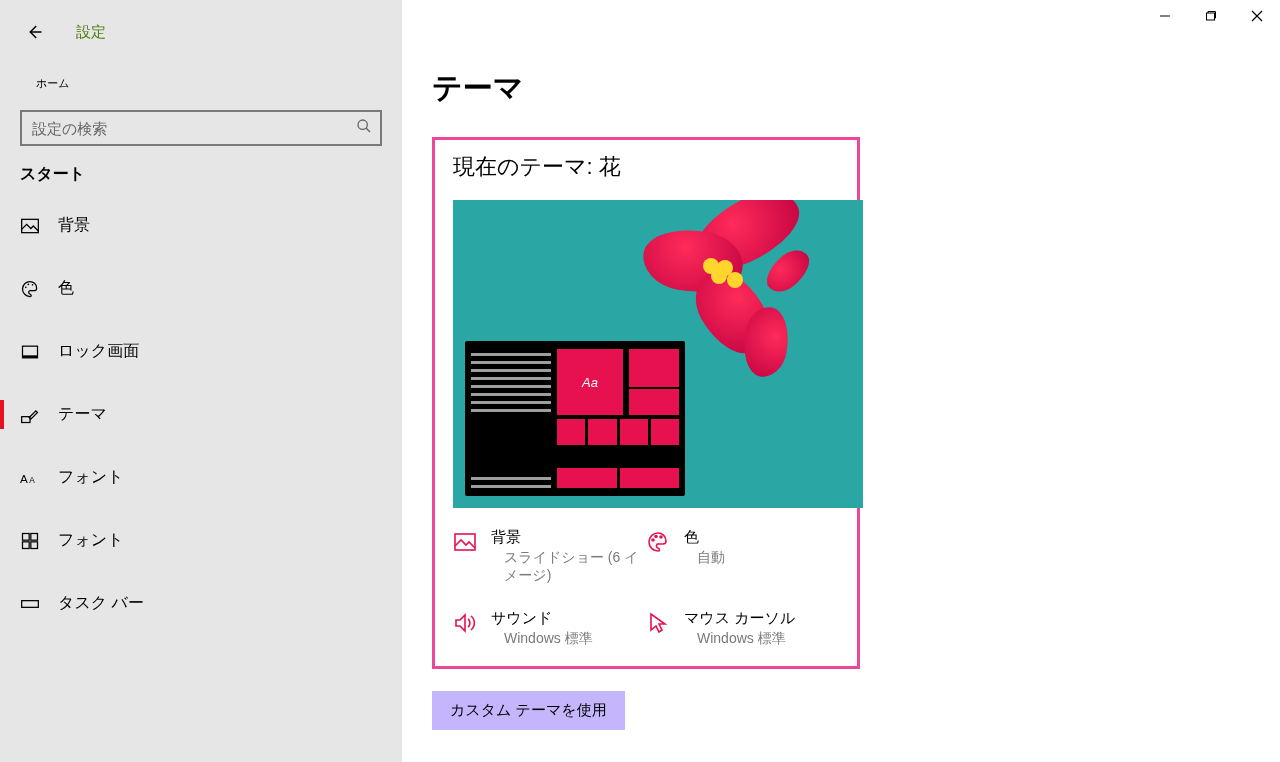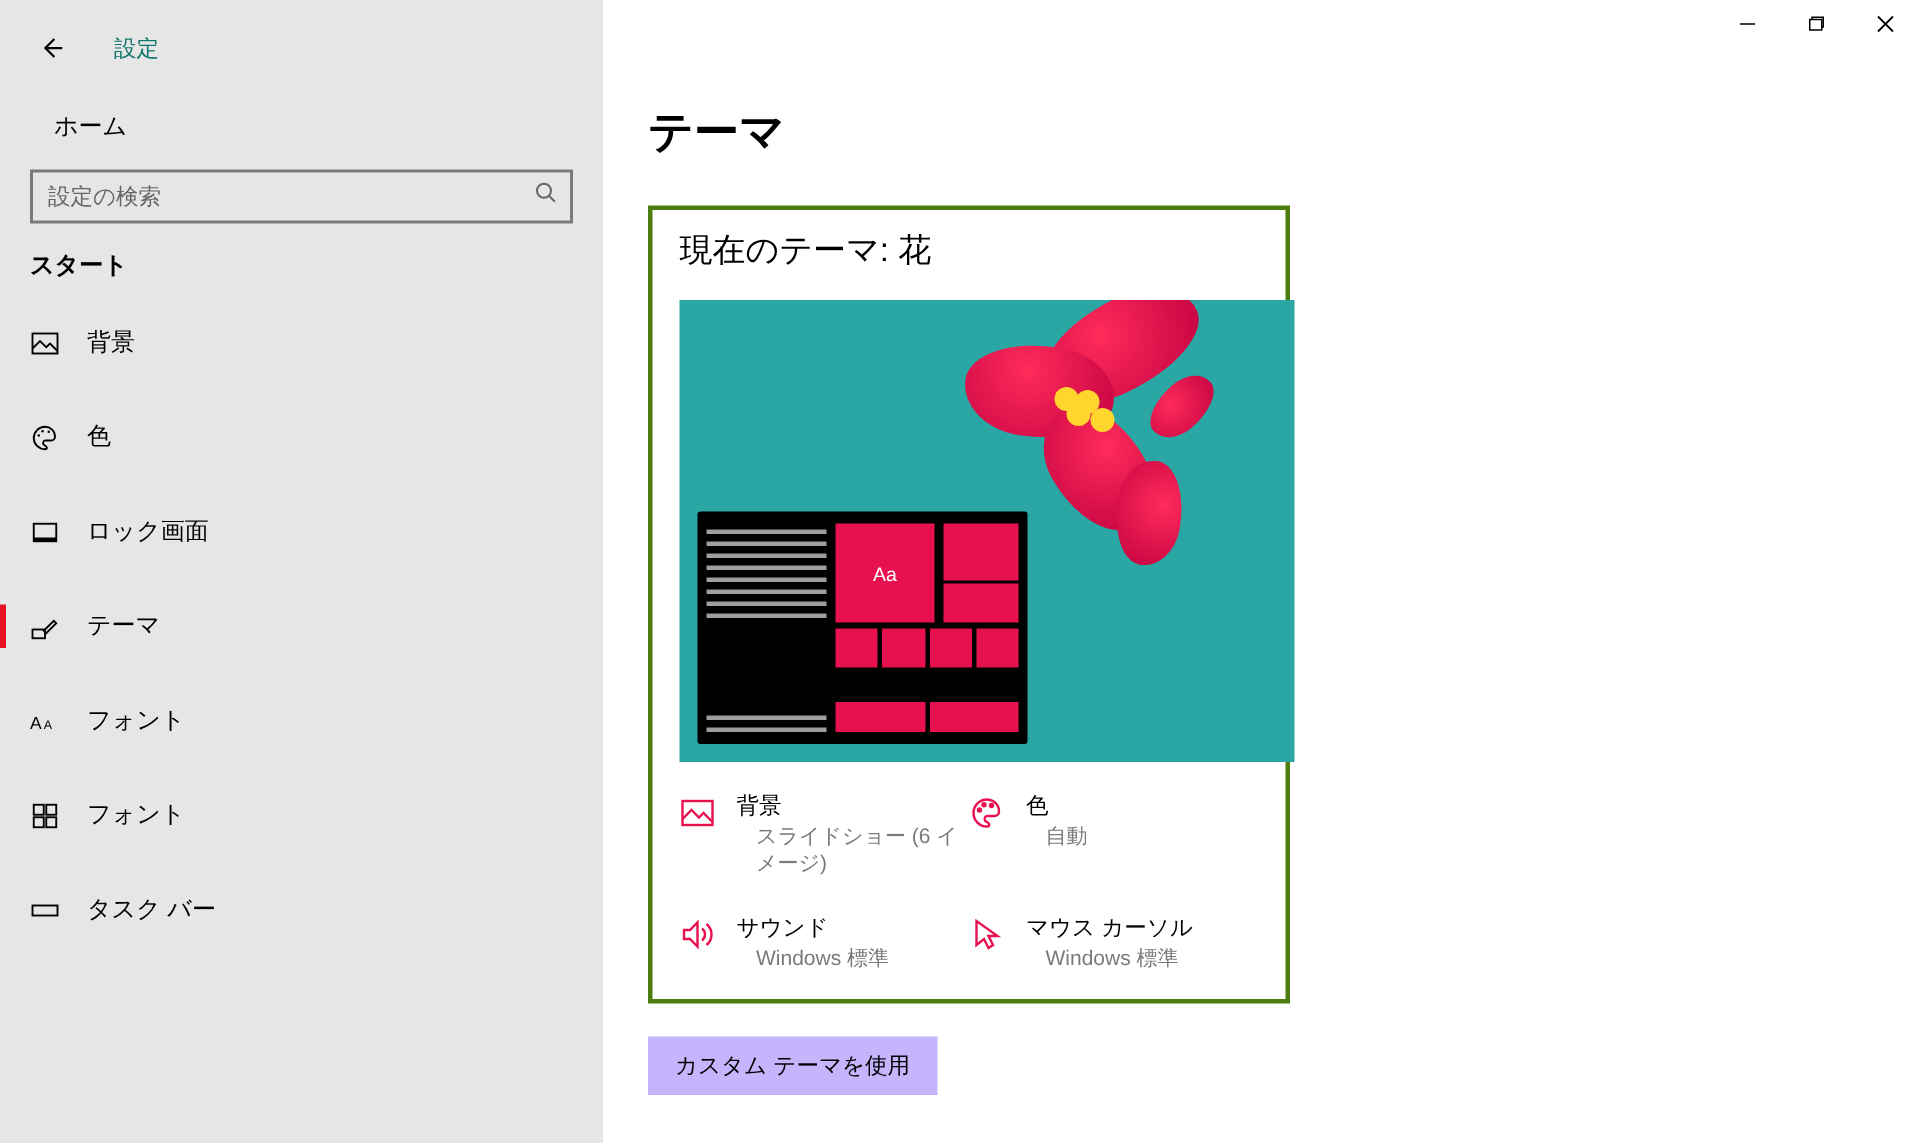--- a/index.html
+++ b/index.html
@@ -4,24 +4,24 @@
 <style>
   * { margin: 0; padding: 0; box-sizing: border-box; font-family: "Yu Gothic UI", "Segoe UI", Meiryo, sans-serif; }
   body { width: 1280px; height: 762px; background: #ffffff; overflow: hidden; }
   .app { display: flex; width: 100%; height: 100%; }
 
   
   .sidebar { width: 402px; height: 100%; background: #e6e6e6; padding-top: 10px; }
   .sidebar-header { display: flex; align-items: center; padding: 8px 20px 18px 20px; gap: 28px; }
   .back-btn { width: 28px; height: 28px; display:flex; align-items:center; justify-content:center; cursor:pointer; }
   .back-btn svg { width: 18px; height: 18px; }
-  .app-title { font-size: 15px; color:#0f766e; }
+  .app-title { font-size: 15px; color:#4d7c0f; }
 
   .home-row { display:flex; align-items:center; gap: 16px; padding: 10px 20px 18px 20px; cursor:pointer;}
-  .home-row span.lbl { font-size: 16px; color:#000; }
+  .home-row span.lbl { font-size: 11px; color:#000; }
 
   .search-box { margin: 0 20px 18px 20px; position:relative; }
   .search-box input { width: 100%; height: 36px; border: 2px solid #7a7a7a; background:#e6e6e6; padding: 0 36px 0 10px; font-size:15px; color:#737373; outline:none; }
   .search-box input::placeholder { color:#666; }
   .search-icon { position:absolute; right:10px; top:50%; transform:translateY(-50%); color:#666; }
 
   .section-label { font-size:16px; font-weight:600; color:#000; padding: 0 20px 18px 20px; }
 
   .nav-item { display:flex; align-items:center; gap:18px; padding: 12px 20px; cursor:pointer; position:relative; font-size:16px; color:#000; }
   .nav-item.active::before { content:""; position:absolute; left:0; top:8px; bottom:8px; width:4px; background:#e81123; }
@@ -30,38 +30,38 @@
   .nav-gap { height: 18px; }
 
   
   .main { flex:1; background:#ffffff; position:relative; padding: 68px 0 0 30px; }
   .window-controls { position:absolute; top:0; right:0; display:flex; }
   .wc-btn { width:46px; height:32px; display:flex; align-items:center; justify-content:center; cursor:pointer; }
   .wc-btn svg { width:12px; height:12px; }
 
   .page-title { font-size: 30px; font-weight: 600; color:#000; margin-bottom: 28px; }
 
-  .highlight-box { border:3px solid #4d7c0f; width: 428px; padding: 12px 18px 18px 18px; }
+  .highlight-box { border:3px solid #ec4899; width: 428px; padding: 12px 18px 18px 18px; }
   .current-theme { font-size:22px; font-weight:400; color:#000; margin-bottom: 18px; }
 
   .theme-preview { width: 410px; height: 308px; background:#2aa6a4; position:relative; overflow:hidden; }
   
   .petal { position:absolute; background: radial-gradient(circle at 40% 30%, #ff2b5a, #c00040); border-radius: 60% 40% 60% 40% / 50% 50% 50% 50%; }
   .petal.p1 { width:110px; height:60px; top:0; right:60px; transform:rotate(-25deg);}
   .petal.p2 { width:100px; height:62px; top:30px; right:120px; transform:rotate(10deg);}
   .petal.p3 { width:90px; height:60px; top:82px; right:86px; transform:rotate(60deg);}
   .petal.p4 { width:70px; height:44px; top:120px; right:62px; transform:rotate(100deg);}
   .petal.p5 { width:50px; height:30px; top:56px; right:50px; transform:rotate(-40deg);}
   .stamen { position:absolute; width:16px; height:16px; background:#ffd52e; border-radius:50%; top:60px; right:130px; box-shadow: -6px 8px 0 #ffd52e, 10px 12px 0 #ffd52e, -14px -2px 0 #ffd52e; }
 
   .mini-desktop { position:absolute; left:12px; bottom:12px; width:220px; height:155px; background:#000; border-radius:2px; padding:8px 6px; display:flex; gap:6px; }
   .mini-menu { width:80px; display:flex; flex-direction:column; gap:5px; padding-top:4px;}
   .mini-menu .line { height:3px; background:#9e9e9e; width:100%; }
   .mini-tiles { flex:1; position:relative; }
-  .tile-big { position:absolute; top:0; left:0; width:66px; height:66px; background:#e8114f; display:flex; align-items:center; justify-content:center; color:#fff; font-size:13px; }
+  .tile-big { position:absolute; top:0; left:0; width:66px; height:66px; background:#e8114f; display:flex; align-items:center; justify-content:center; color:#fff; font-size:13px;font-style:italic; }
   .tile-tr { position:absolute; top:0; right:0; width:50px; height:38px; background:#e8114f; }
   .tile-tr2 { position:absolute; top:40px; right:0; width:50px; height:26px; background:#e8114f; }
   .tile-row { position:absolute; top:70px; left:0; right:0; height:26px; display:flex; gap:3px;}
   .tile-row div { background:#e8114f; flex:1; }
   .tile-b1 { position:absolute; bottom:0; left:0; width:60px; height:20px; background:#e8114f; }
   .tile-b2 { position:absolute; bottom:0; right:0; width:50px; height:20px; background:#e8114f; }
   .tile-b3 { position:absolute; bottom:0; left:63px; width:20px; height:20px; background:#e8114f; }
 
   .theme-options { display:grid; grid-template-columns: 1fr 1fr; margin-top:20px; row-gap: 24px; }
   .opt { display:flex; gap:14px; align-items:flex-start; cursor:pointer;}

